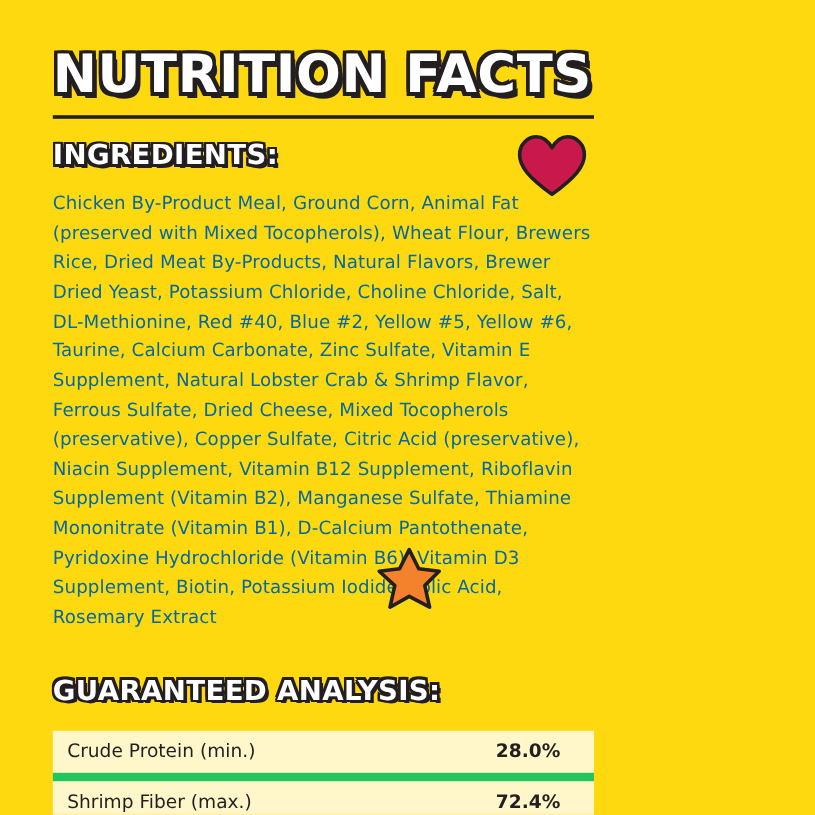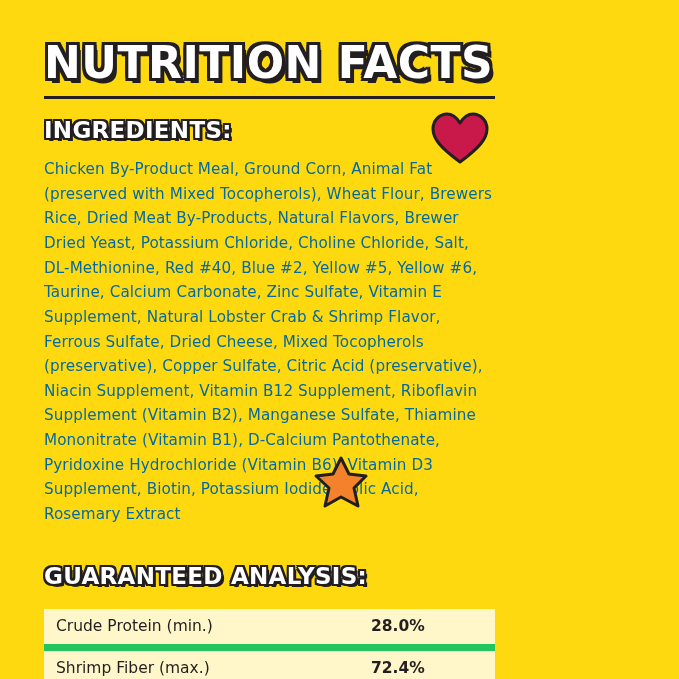--- a/index.html
+++ b/index.html
@@ -92,24 +92,24 @@
   .table tr:last-child {
     border-bottom: none;
   }
   .table td {
     padding: 6px 10px 6px 12px;
     font-size: 15.5px;
     color: #231f20;
     line-height: 1.5;
   }
   .table td.value {
-    text-align: left;
+    text-align: right;
     font-weight: bold;
     font-size: 15.5px;
-    padding-right: 14px;
+    padding-right: 28px;
     width: 110px;
   }
 </style>
 </head>
 <body>
 
 <div class="page">
 
   <h1 class="title">NUTRITION FACTS</h1>
   <div class="title-rule"></div>

